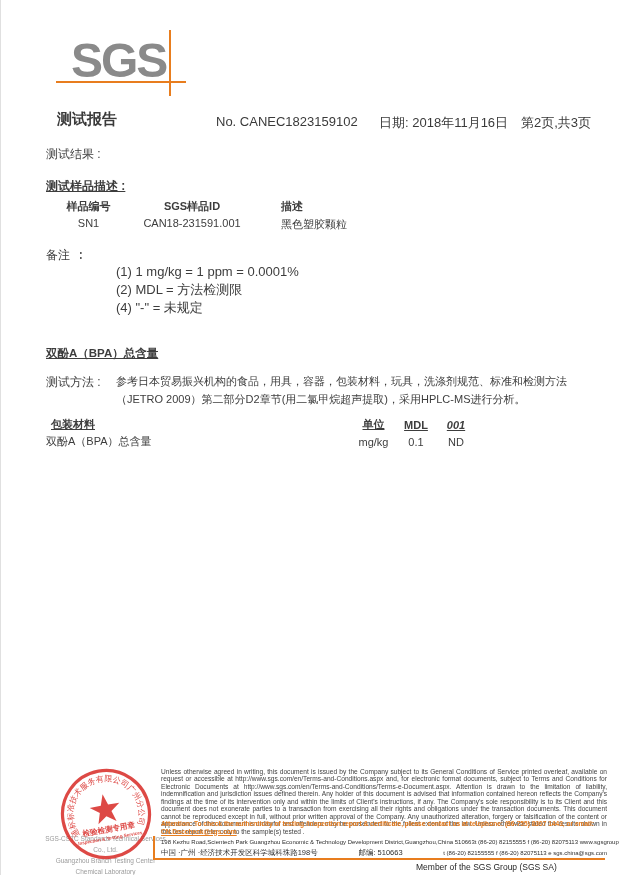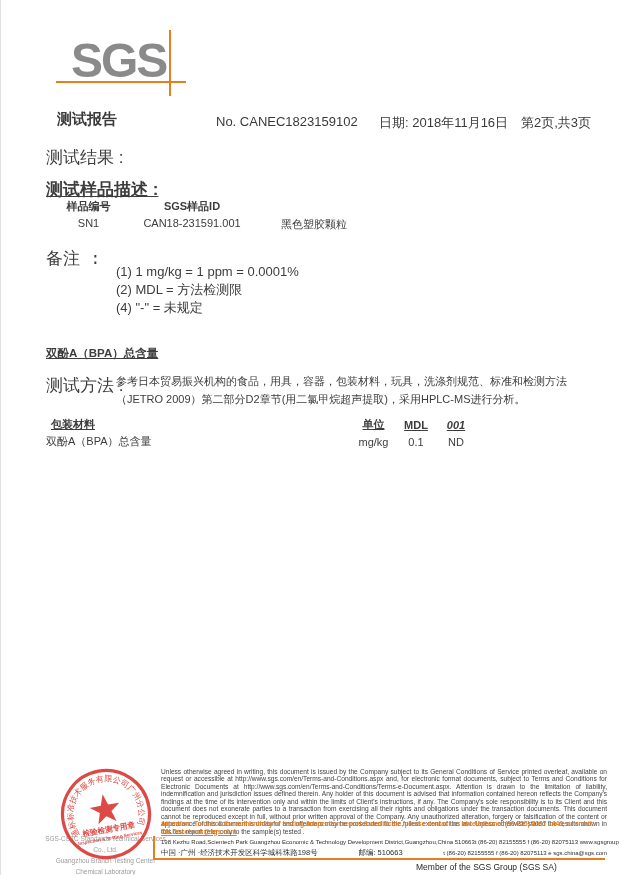--- a/index.html
+++ b/index.html
@@ -14,21 +14,21 @@
 
   
   .logo-text { font-weight:700; font-size:48px; color:#8a8a8a; letter-spacing:-2px; line-height:1; }
   .logo-hline { background:#e87d1e; height:2px; }
   .logo-vline { background:#e87d1e; width:2px; }
 
   
   .report-title { font-size:15px; font-weight:700; color:#3a3a3a; }
   .hdr-txt { font-size:13px; color:#3a3a3a; }
 
-  .body-txt { font-size:17px; color:#3d3d3d; }
+  .body-txt { font-size:12px; color:#3d3d3d; }
   .bold { font-weight:700; }
   .ul { text-decoration:underline; }
   .it { font-style:italic; }
 
   
   .stbl { display:flex; flex-direction:column; font-size:11px; }
   .stbl .r { display:flex; height:18px; align-items:flex-start; }
   .stbl .c1 { width:85px; text-align:center; }
   .stbl .c2 { width:122px; text-align:center; }
   .stbl .c3 { width:220px; padding-left:28px; }
@@ -78,20 +78,21 @@
   <div class="abs hdr-txt" style="left:520px; top:114px;">第2页,共3页</div>
 
   <div class="abs body-txt" style="left:45px; top:146px;">测试结果 :</div>
 
   <div class="abs body-txt bold ul" style="left:45px; top:178px;">测试样品描述 :</div>
 
   <div class="abs stbl" style="left:45px; top:199px;">
     <div class="r bold">
       <span class="c1">样品编号</span>
       <span class="c2">SGS样品ID</span>
+      <span class="c3">描述</span>
     </div>
     <div class="r">
       <span class="c1">SN1</span>
       <span class="c2">CAN18-231591.001</span>
       <span class="c3">黑色塑胶颗粒</span>
     </div>
   </div>
 
   <div class="abs body-txt" style="left:45px; top:247px;font-family:Liberation Mono, monospace;">备注 :</div>
   <ul class="abs notes-list" style="left:115px; top:263px;">

